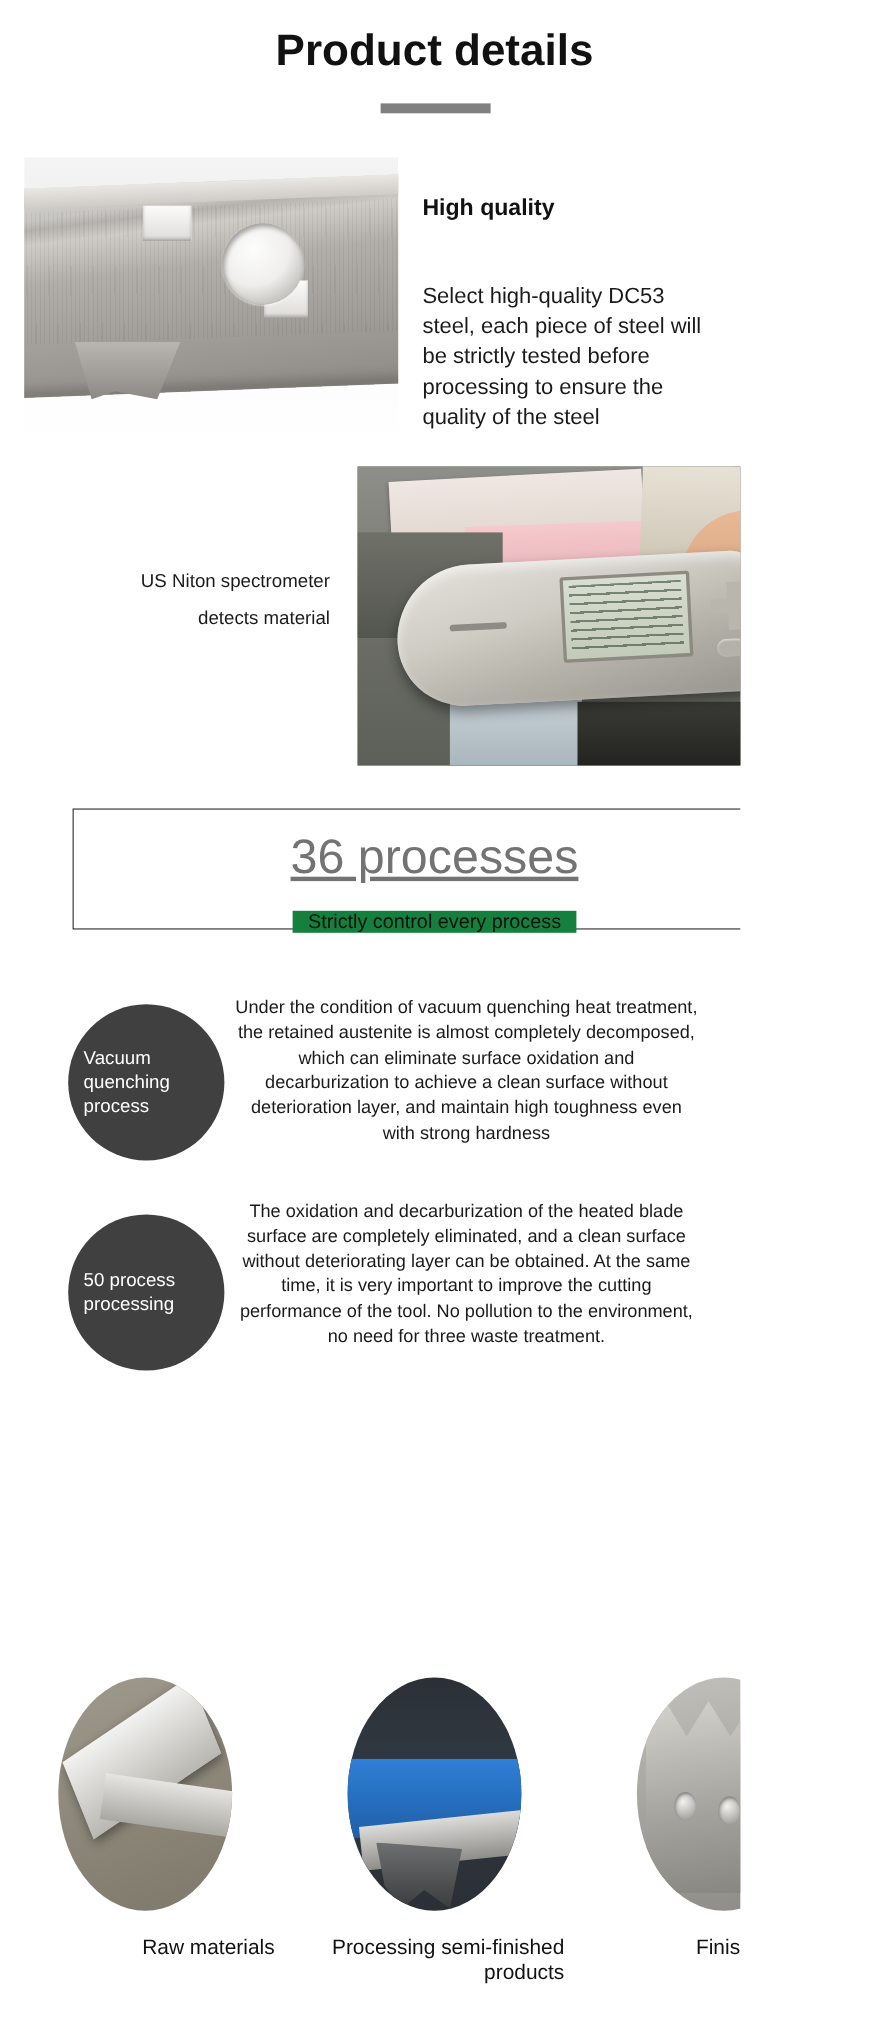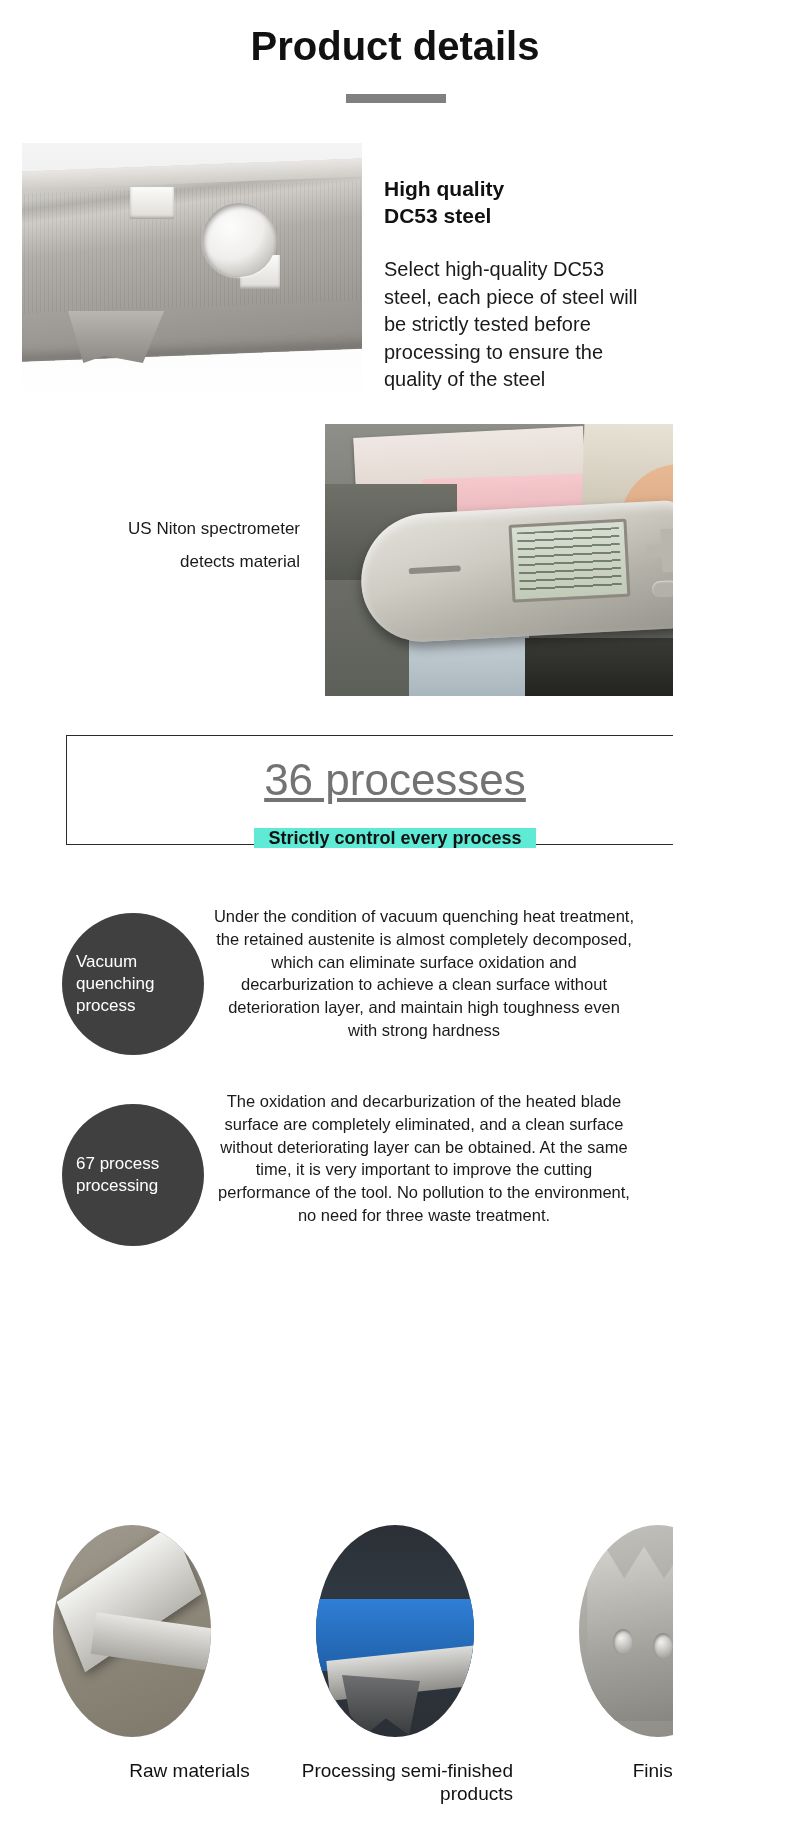--- a/index.html
+++ b/index.html
@@ -225,23 +225,22 @@
   }
   .proc-sub {
     position: absolute;
     left: 0; top: 828px;
     width: 790px;
     text-align: center;
     font-size: 18px;
     color: #111111;
   }
   .proc-sub span {
-    background: #5eead4;
+    background: #15803d;
     padding: 0 14px;
-    font-weight: bold;
   }
 
   
   .proc-row { position: absolute; }
   .proc-row.r1 { left: 0; top: 905px; }
   .proc-row.r2 { left: 0; top: 1090px; }
 
   .circle-badge {
     position: absolute;
     left: 62px;
@@ -352,21 +351,20 @@
     <div class="blade-serration"></div>
     <div class="blade-top-edge"></div>
     <div class="notch n1"></div>
     <div class="notch n2"></div>
     <div class="blade-hole"></div>
     <div class="blade-tail"></div>
   </div>
 
   <div class="feature-head">
     <div>High quality</div>
-    <div>DC53 steel</div>
   </div>
   <div class="feature-body">Select high-quality DC53 steel, each piece of steel will be strictly tested before processing to ensure the quality of the steel</div>
 
   <div class="spectro-caption">
     <div>US Niton spectrometer</div>
     <div>detects material</div>
   </div>
 
   <div class="spectro-photo">
     <div class="sp-desk"></div>
@@ -393,21 +391,21 @@
   <div class="proc-sub">
     <span>Strictly control every process</span>
   </div>
 
   <div class="proc-row r1">
     <div class="circle-badge">Vacuum quenching process</div>
     <div class="proc-text">Under the condition of vacuum quenching heat treatment, the retained austenite is almost completely decomposed, which can eliminate surface oxidation and decarburization to achieve a clean surface without deterioration layer, and maintain high toughness even with strong hardness</div>
   </div>
 
   <div class="proc-row r2">
-    <div class="circle-badge">67 process processing</div>
+    <div class="circle-badge">50 process processing</div>
     <div class="proc-text">The oxidation and decarburization of the heated blade surface are completely eliminated, and a clean surface without deteriorating layer can be obtained. At the same time, it is very important to improve the cutting performance of the tool. No pollution to the environment, no need for three waste treatment.</div>
   </div>
 
   <div class="gallery">
 
     <div class="gal-item">
       <div class="oval o1">
         <div class="bar-a"></div>
         <div class="bar-b"></div>
       </div>

